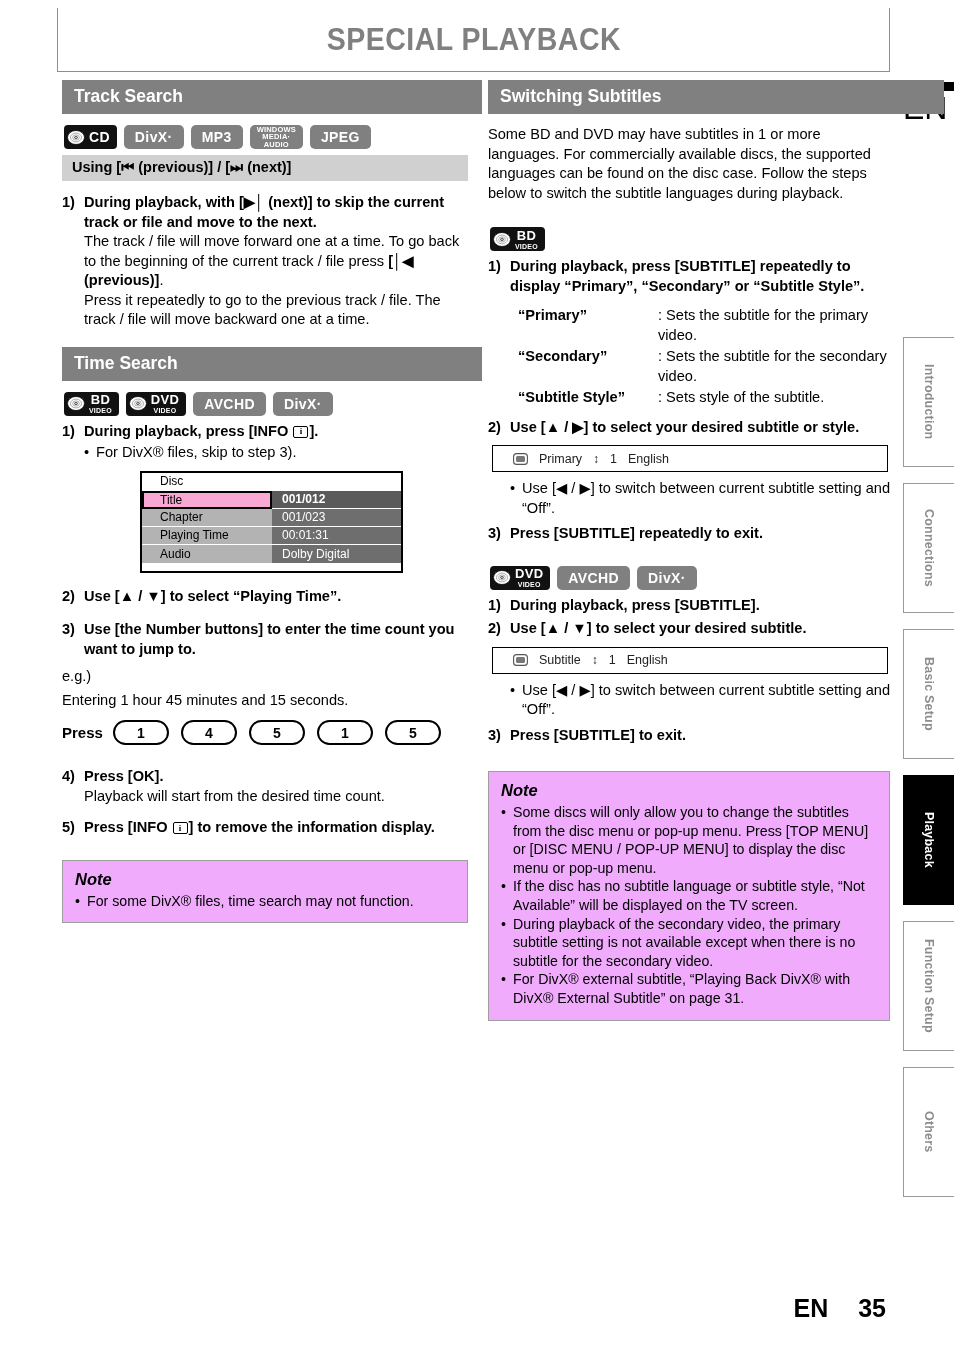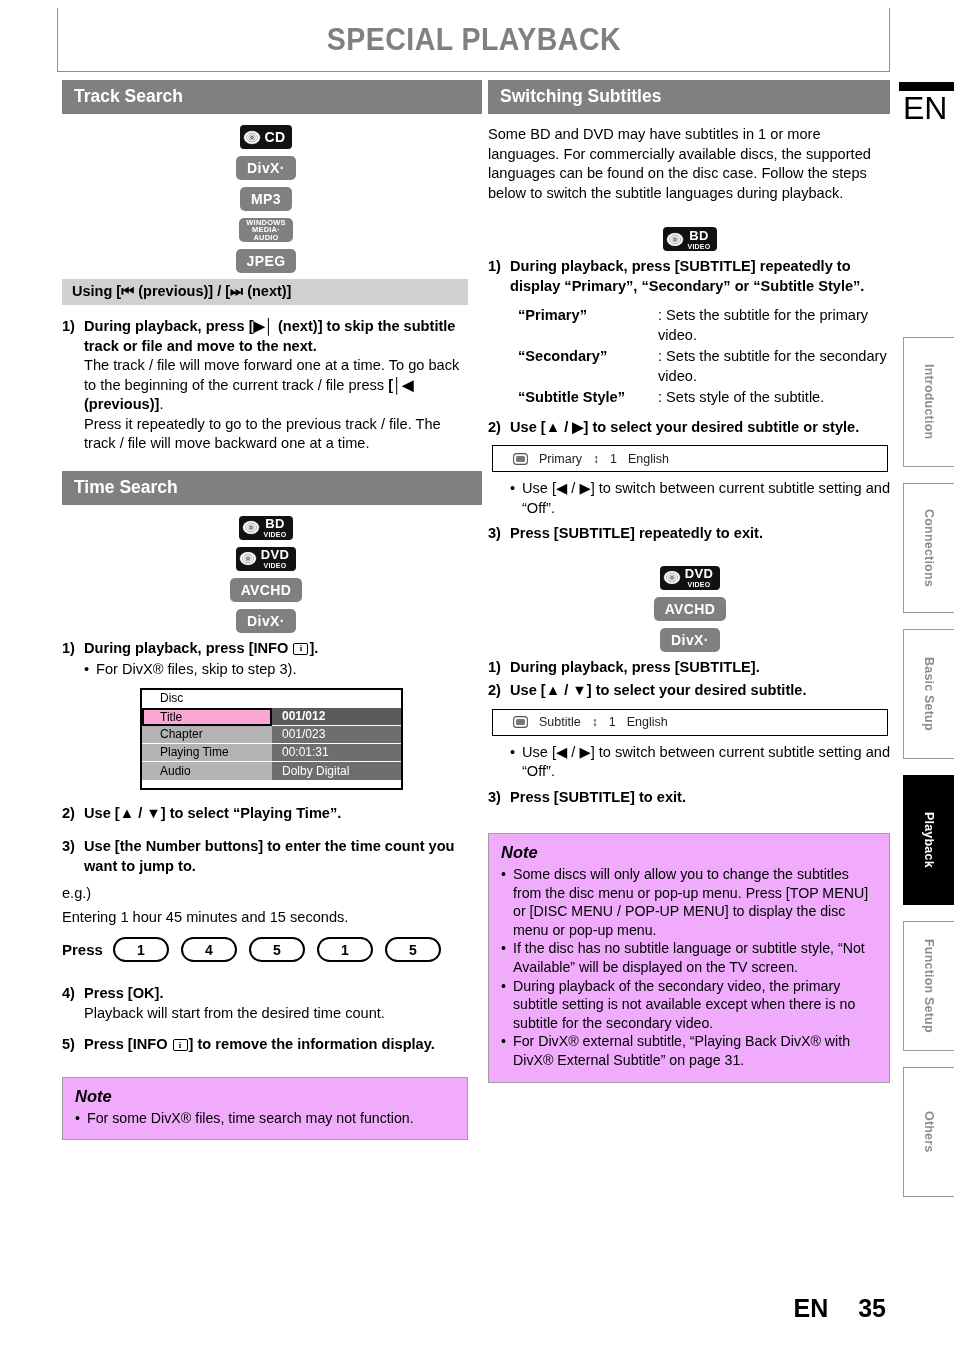--- a/index.html
+++ b/index.html
@@ -57,31 +57,31 @@
   .col { position:absolute; top:80px; }
   .col-left  { left:62px;  width:406px; }
   .col-right { left:488px; width:402px; }
 
   
   .sec-head {
     background:#808080; color:#fff; font-weight:bold;
     font-size:17.5px; padding:6px 10px 7px 12px; margin-bottom:11px;
   }
   .col-left .sec-head { width:420px; }
-  .col-right .sec-head { width:402px; }
+  .col-right .sec-head { width:456px; }
 
   
   .sub-head {
     background:#d0d0d0; color:#000; font-weight:bold;
     font-size:14.5px; padding:4px 8px 5px 10px;
     margin:4px 0 12px 0;
   }
 
   
-  .badges { display:flex; align-items:center; gap:7px; margin:4px 0 6px 2px;flex-direction:column; }
+  .badges { display:flex; align-items:center; gap:7px; margin:4px 0 6px 2px; }
   .badge {
     background:#808080; color:#fff; border-radius:5px;
     font-weight:bold; font-size:14px; height:24px;
     display:inline-flex; align-items:center; justify-content:center;
     padding:0 11px; letter-spacing:0.4px;
   }
   .badge.dark { background:#111; border-radius:4px; padding:0 7px 0 3px; }
   .badge.wma { flex-direction:column; line-height:7.5px; font-size:7.5px;
                padding:0 7px; justify-content:center; letter-spacing:0.2px;}
   .disc-glyph {
@@ -240,21 +240,21 @@
       </div>
       <div class="badge">JPEG</div>
     </div>
 
     <div class="sub-head">Using [⏮ (previous)] / [⏭ (next)]</div>
 
     <div class="steps">
       <div class="step">
         <span class="num">1)</span>
         <span class="txt">
-          <span class="b">During playback, press [▶│ (next)] to skip the subtitle track or file and move to the next.</span><br>
+          <span class="b">During playback, with [▶│ (next)] to skip the current track or file and move to the next.</span><br>
           <span>The track / file will move forward one at a time. To go back to the beginning of the current track / file press </span><span class="b">[│◀ (previous)]</span><span>.</span><br>
           <span>Press it repeatedly to go to the previous track / file. The track / file will move backward one at a time.</span>
         </span>
       </div>
     </div>
 
     <div class="sec-head" style="margin-top:17px;">Time Search</div>
 
     <div class="badges">
       <div class="badge dark">

